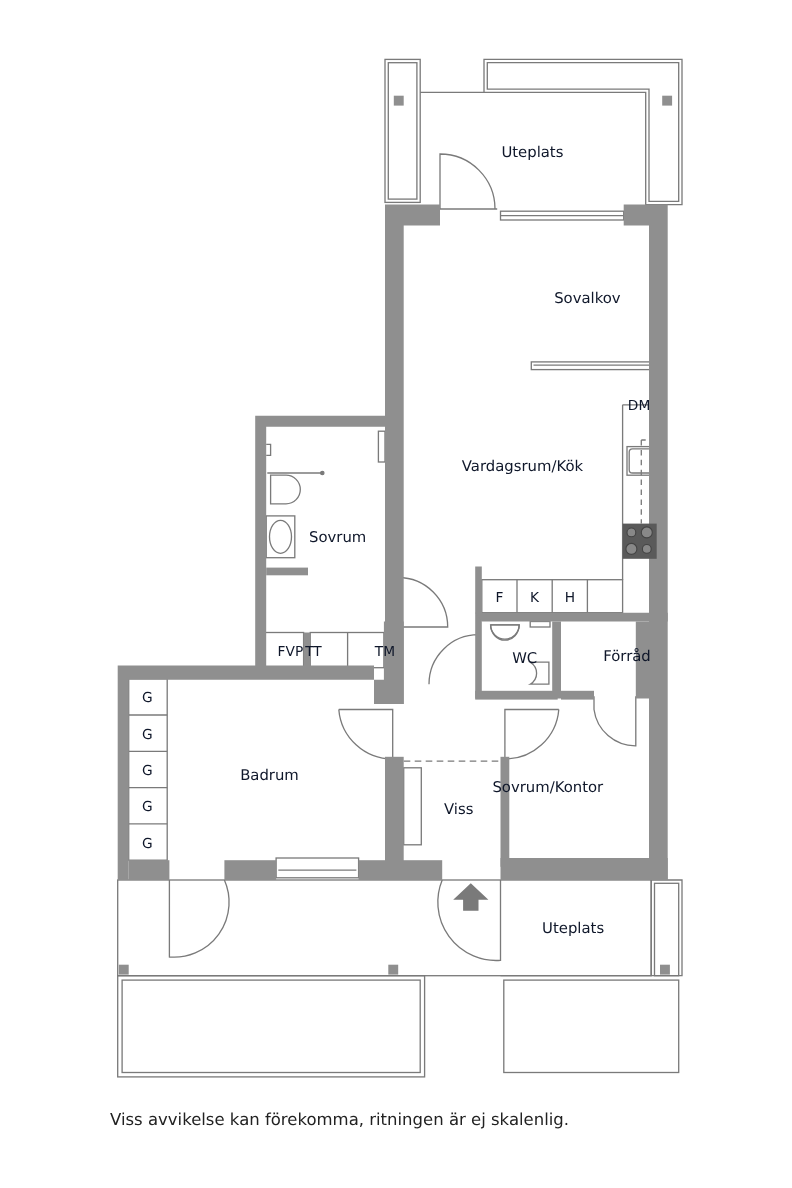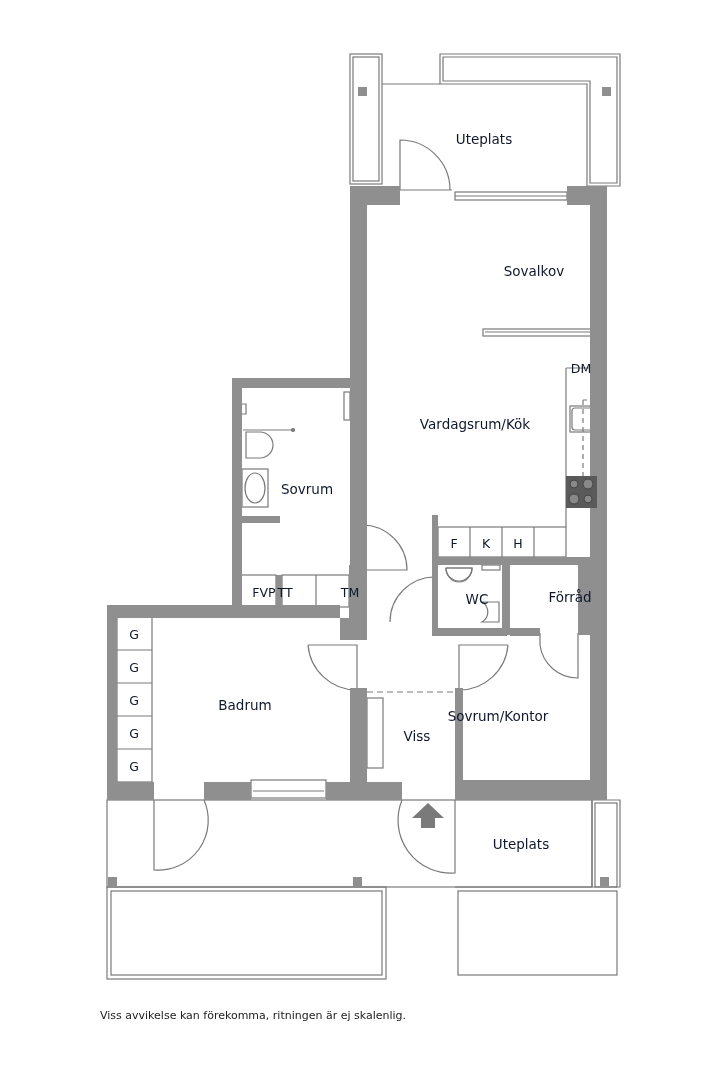--- a/index.html
+++ b/index.html
@@ -1,20 +1,20 @@
 <!DOCTYPE html>
 <html><head>
 <meta charset="utf-8">
 <style>
   html, body { margin:0; padding:0; background:#ffffff; }
   body { width:720px; height:1080px; position:relative; overflow:hidden; font-family:"DejaVu Sans", sans-serif; }
   #plan { position:absolute; left:0; top:0; width:720px; height:1080px; }
   .lbl { position:absolute; font-family:"DejaVu Sans", sans-serif; color:#0f172a; font-size:13.5px; white-space:nowrap; transform:translate(-50%,-50%); }
   .lbl.sm { font-size:12.5px; }
-  .disclaimer { position:absolute; left:100px; top:1009px; font-family:"DejaVu Sans", sans-serif; font-size:11px; color:#222; }
+  .disclaimer { position:absolute; left:100px; top:1009px; font-family:"DejaVu Sans", sans-serif; font-size:15px; color:#222; }
 </style>
 </head>
 <body>
 
 <svg id="plan" viewBox="0 0 720 1080" xmlns="http://www.w3.org/2000/svg">
   <g fill="none" stroke="#7a7a7a" stroke-width="1.2">
 
     <g>
       <rect x="350" y="54" width="32" height="130"></rect>
       <rect x="353" y="57" width="26" height="124"></rect>

